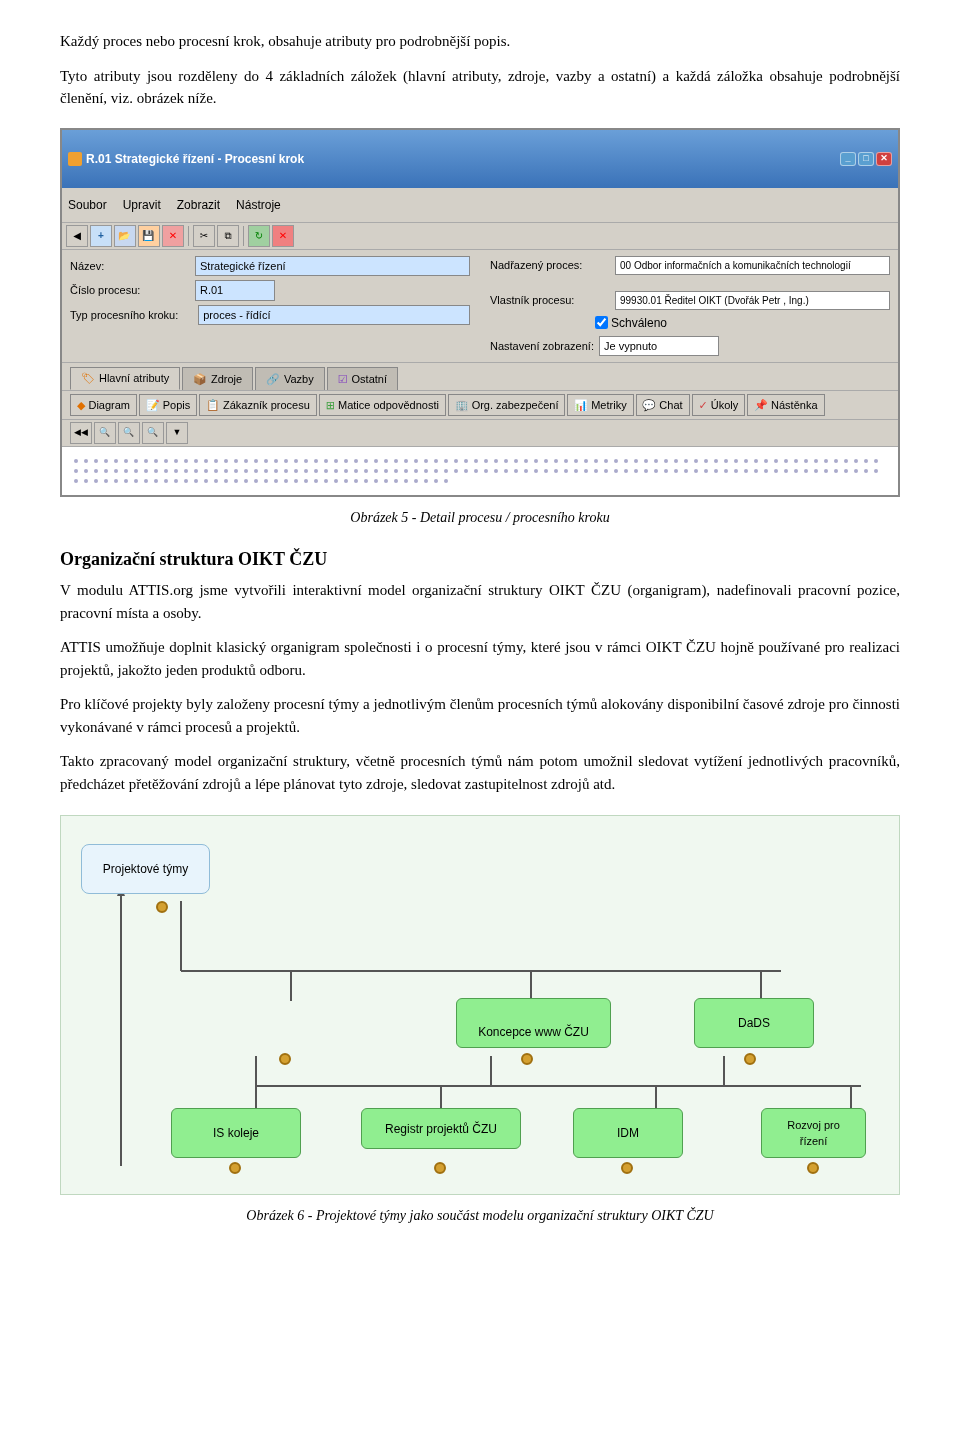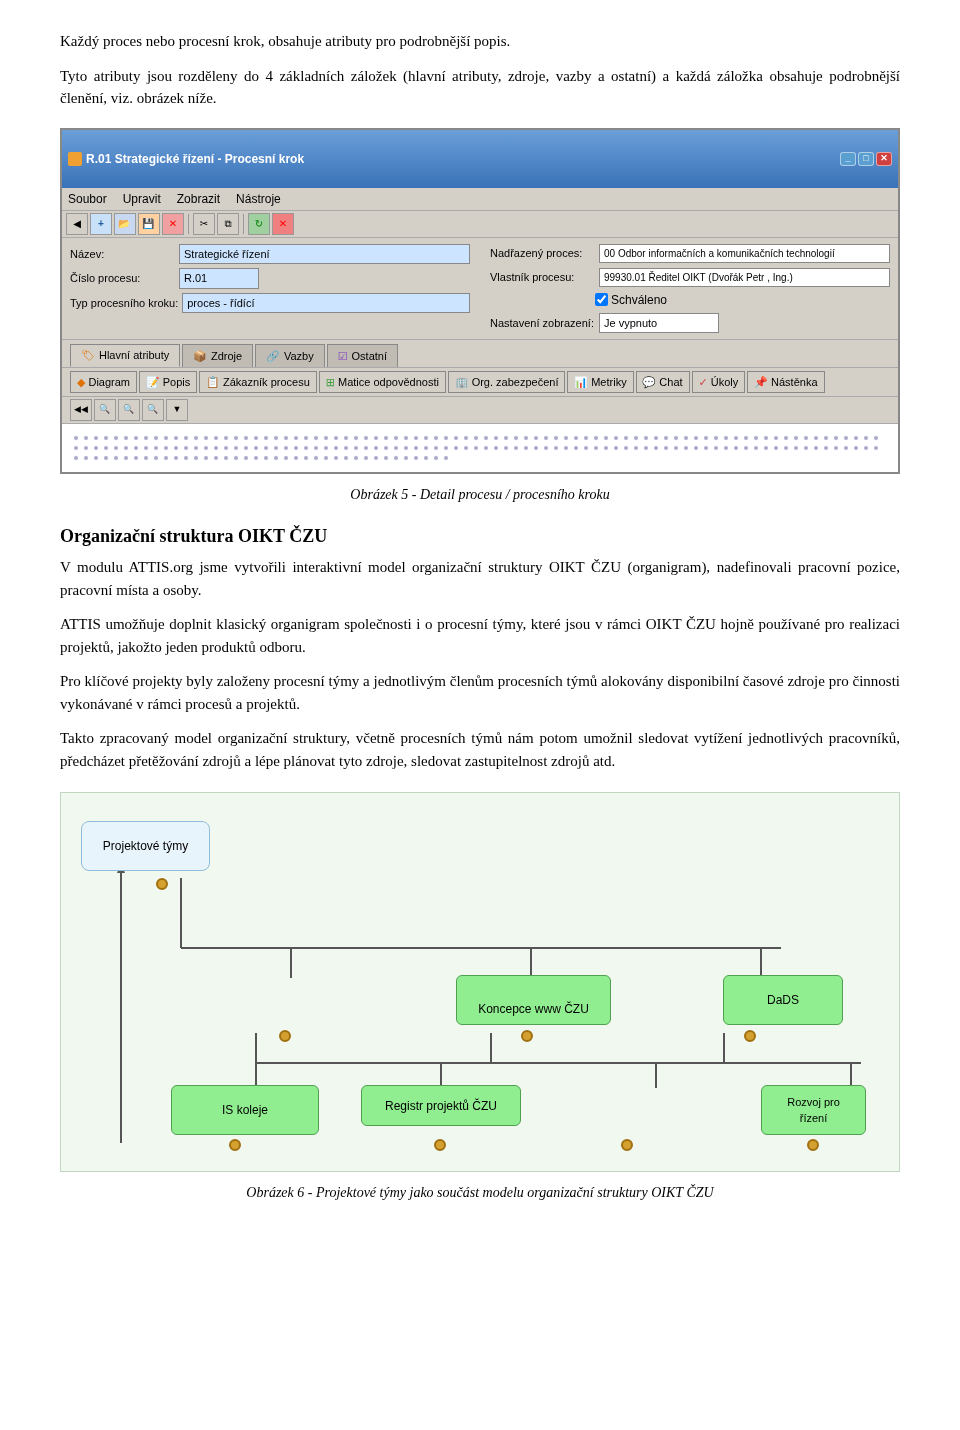--- a/index.html
+++ b/index.html
@@ -51,21 +51,21 @@
       font-size: 9px;
       display: flex; align-items: center; justify-content: center;
       color: #fff;
     }
     .win-btn.min { background: #5a9fd0; }
     .win-btn.max { background: #5a9fd0; }
     .win-btn.close { background: #d04040; }
 
     .win-menubar {
       background: #d4d0c8;
-      padding: 2px 6px;
+      padding: 8px 6px;
       display: flex;
       gap: 16px;
       font-size: 12px;
       border-bottom: 1px solid #aaa;
     }
     .win-menubar span { cursor: pointer; }
 
     .win-toolbar {
       background: #d4d0c8;
       padding: 2px 4px;
@@ -87,21 +87,21 @@
 
     .win-fields {
       background: #d4d0c8;
       padding: 6px 8px;
       display: grid;
       grid-template-columns: 1fr 1fr;
       gap: 4px 20px;
       border-bottom: 1px solid #aaa;
       font-size: 12px;
     }
-    .field-row { display: flex; align-items: center; gap: 4px; }
+    .field-row { display: flex; align-items: center; gap: 20px; }
     .field-label { color: #000; min-width: 105px; font-size: 11px; white-space: nowrap; }
     .field-value {
       background: #fff;
       border: 1px solid #888;
       padding: 1px 4px;
       font-size: 11px;
       flex: 1;
     }
     .field-value.light-blue { background: #cce4ff; }
     .checkbox-area {
@@ -293,21 +293,21 @@
         <span class="field-label">Typ procesního kroku:</span>
         <span class="field-value light-blue">proces - řídící</span>
       </div>
     </div>
 
     <div>
       <div class="field-row">
         <span class="field-label">Nadřazený proces:</span>
         <span class="field-value" style="font-size:10px;">00 Odbor informačních a komunikačních technologií</span>
       </div>
-      <div class="field-row" style="margin-top:5px;">
+      <div class="field-row" style="margin-top:16px;">
         <span class="field-label">Vlastník procesu:</span>
         <span class="field-value" style="font-size:10px;">99930.01 Ředitel OIKT (Dvořák Petr , Ing.)</span>
       </div>
       <div class="checkbox-area" style="margin-top:4px; margin-left:105px;">
         <input type="checkbox" checked="" style="">
         <span>Schváleno</span>
       </div>
       <div class="nastaveni-row" style="margin-top:4px;">
         <span class="field-label">Nastavení zobrazení:</span>
         <span class="field-value" style="max-width:120px;">Je vypnuto</span>
@@ -627,35 +627,38 @@
   </div>
   <div class="node-connector" style="left:95px; top:85px;"></div>
 
   <div class="node-connector" style="left:218px; top:237px;"></div>
 
   <div class="org-node" style="left:395px; top:182px; width:155px; height:50px; display:flex; align-items:center; justify-content:flex-end;">
     <span>Koncepce www ČZU</span>
   </div>
   <div class="node-connector" style="left:460px; top:237px;"></div>
 
-  <div class="org-node" style="left:662px; top:182px; width:120px; height:50px; display:flex; align-items:center; justify-content:center;">
+  <div class="org-node" style="left:633px; top:182px; width:120px; height:50px; display:flex; align-items:center; justify-content:center;">
     <span>DaDS</span>
   </div>
   <div class="node-connector" style="left:683px; top:237px;"></div>
 
-  <div class="org-node" style="left:110px; top:292px; width:148px; height:50px; display:flex; align-items:center; justify-content:center;">
+  <div class="org-node" style="left:110px; top:292px; width:130px; height:50px; display:flex; align-items:center; justify-content:center;">
     <span>IS koleje</span>
   </div>
   <div class="node-connector" style="left:168px; top:346px;"></div>
 
   <div class="org-node" style="left:300px; top:292px; width:160px; height:41px; display:flex; align-items:center; justify-content:center;">
     <span>Registr projektů ČZU</span>
   </div>
   <div class="node-connector" style="left:373px; top:346px;"></div>
 
+  <div class="org-node" style="left:512px; top:292px; width:110px; height:50px; display:flex; align-items:center; justify-content:center;">
+    <span>IDM</span>
+  </div>
   <div class="node-connector" style="left:560px; top:346px;"></div>
 
   <div class="org-node" style="left:700px; top:292px; width:105px; height:50px; display:flex; align-items:center; justify-content:center; font-size:11px; overflow:hidden;">
     <span>Rozvoj pro<br>řízení</span>
   </div>
   <div class="node-connector" style="left:746px; top:346px;"></div>
 
 </div>
 
 <p class="caption2">Obrázek 6 - Projektové týmy jako součást modelu organizační struktury OIKT ČZU</p>

